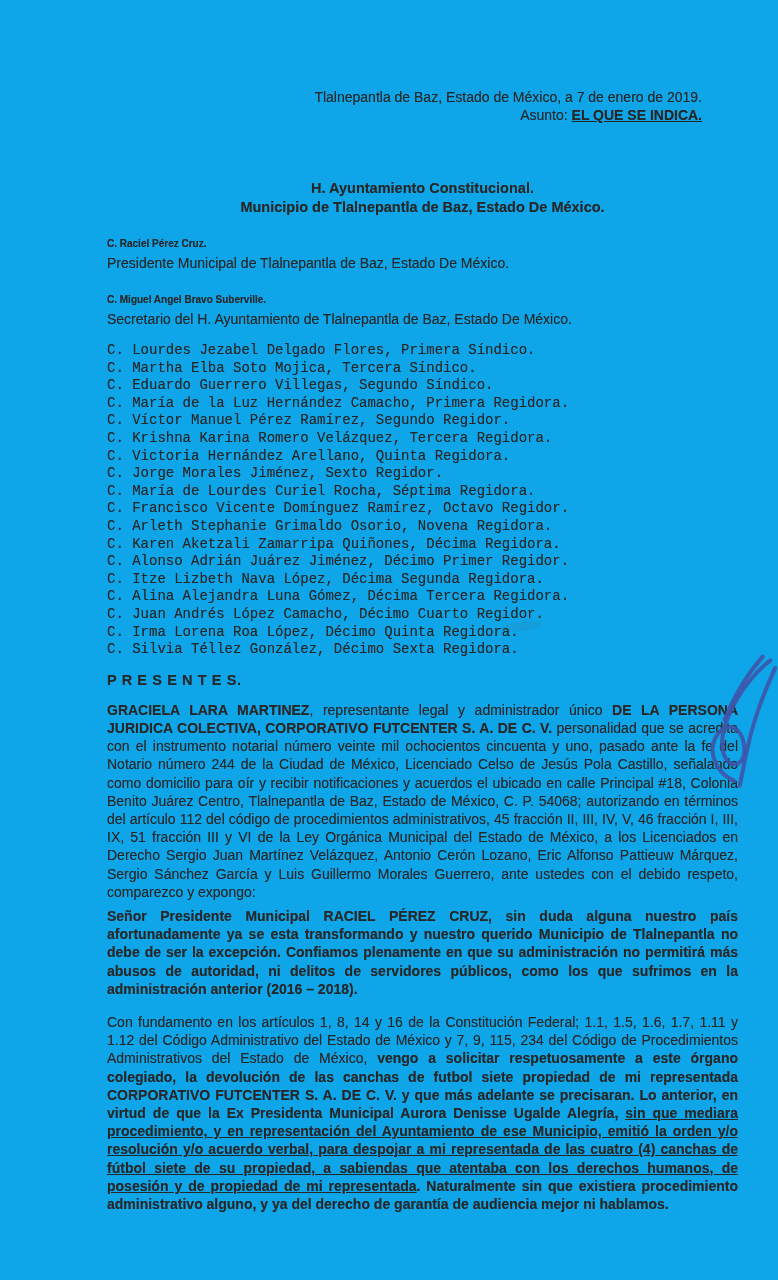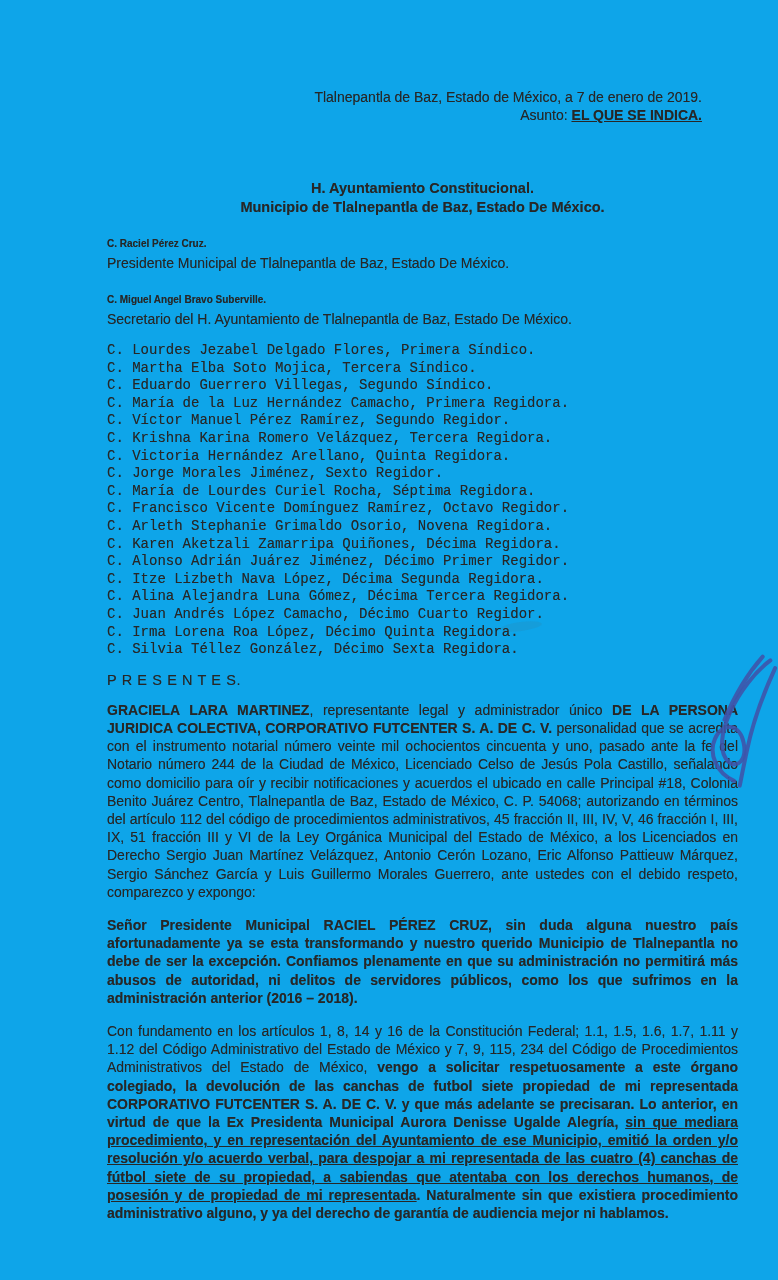--- a/index.html
+++ b/index.html
@@ -43,32 +43,32 @@
     text-align: center;
   }
   .official { margin-top: 19px; font-size: 14px; line-height: 18.5px; }
   .official .name { font-weight: bold; font-size: 10px; }
 
   .council { margin-top: 14px; font-size: 14px; line-height: 17.6px; font-family: Liberation Mono, monospace; }
 
   .presentes {
     margin-top: 13px;
     font-size: 14.5px;
-    font-weight: normal;
+    font-weight: bold;
     letter-spacing: 0.6px;
   }
 
   .para {
     margin: 0;
     margin-top: 13px;
     text-align: justify;
     font-size: 14px;
     line-height: 18.2px;
   }
-  .para.p2 { margin-top: 15px; font-weight: bold; }
+  .para.p2 { margin-top: 6px; font-weight: bold; }
   .para.p3 { margin-top: 15px; }
 
   .signature {
     position: absolute;
     left: 692px;
     top: 652px;
     width: 86px;
     height: 144px;
     pointer-events: none;
   }

